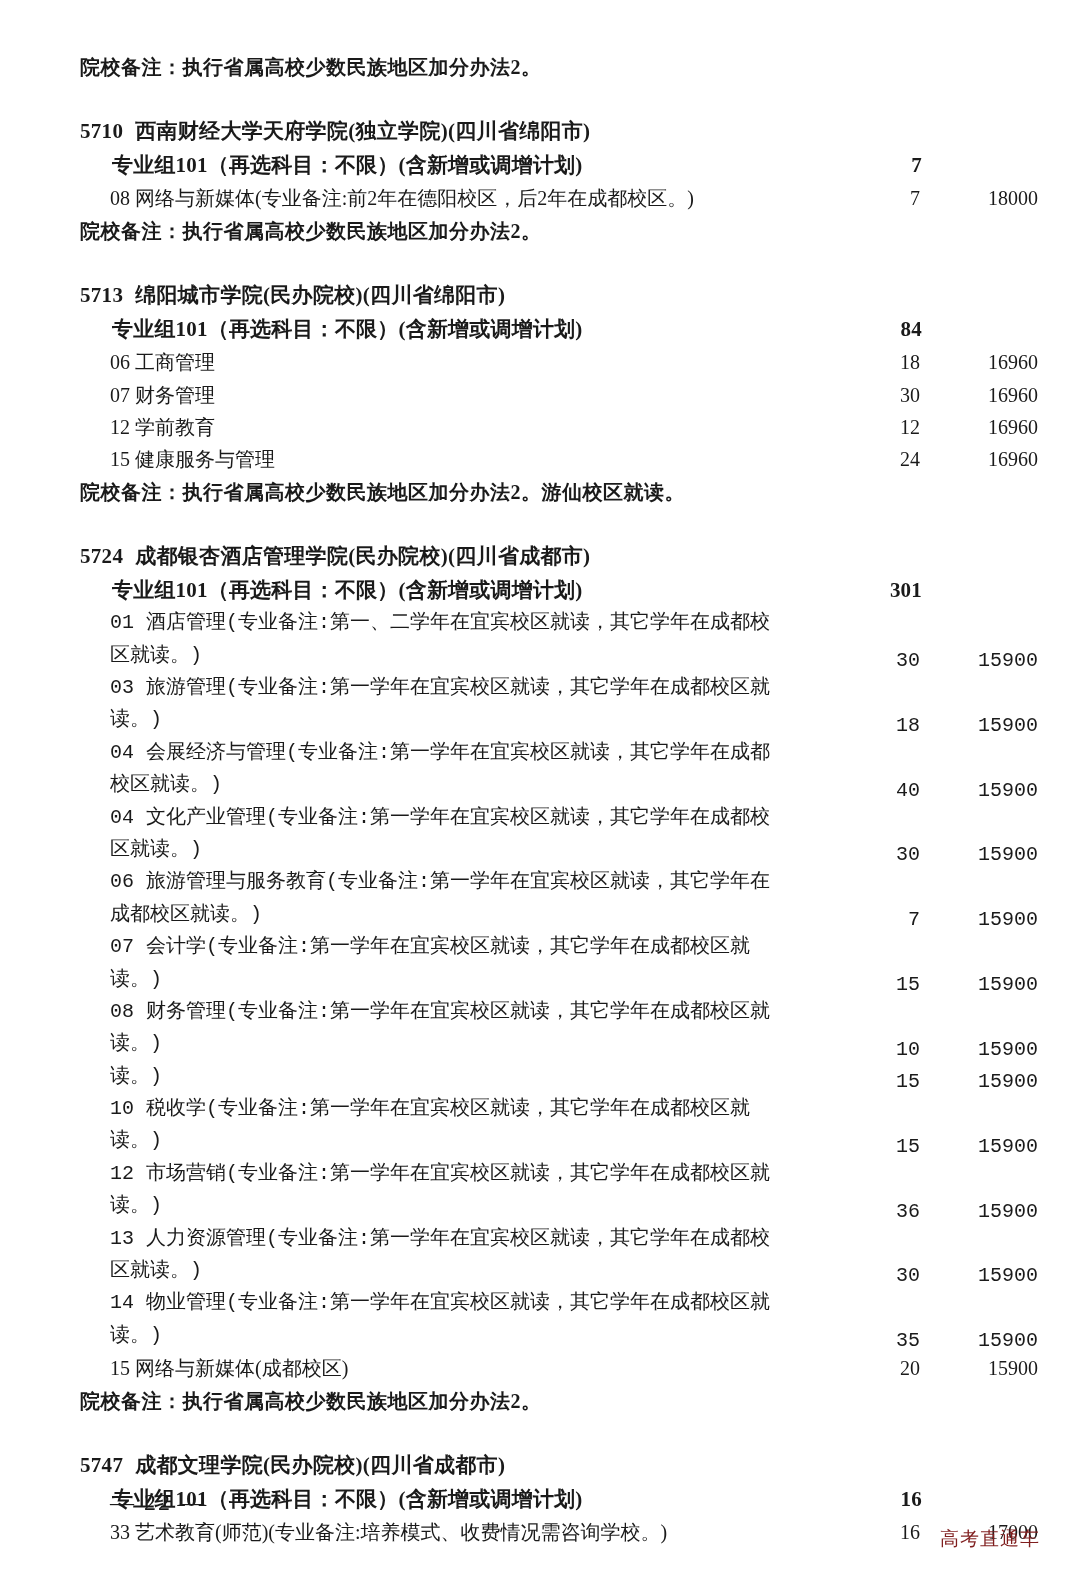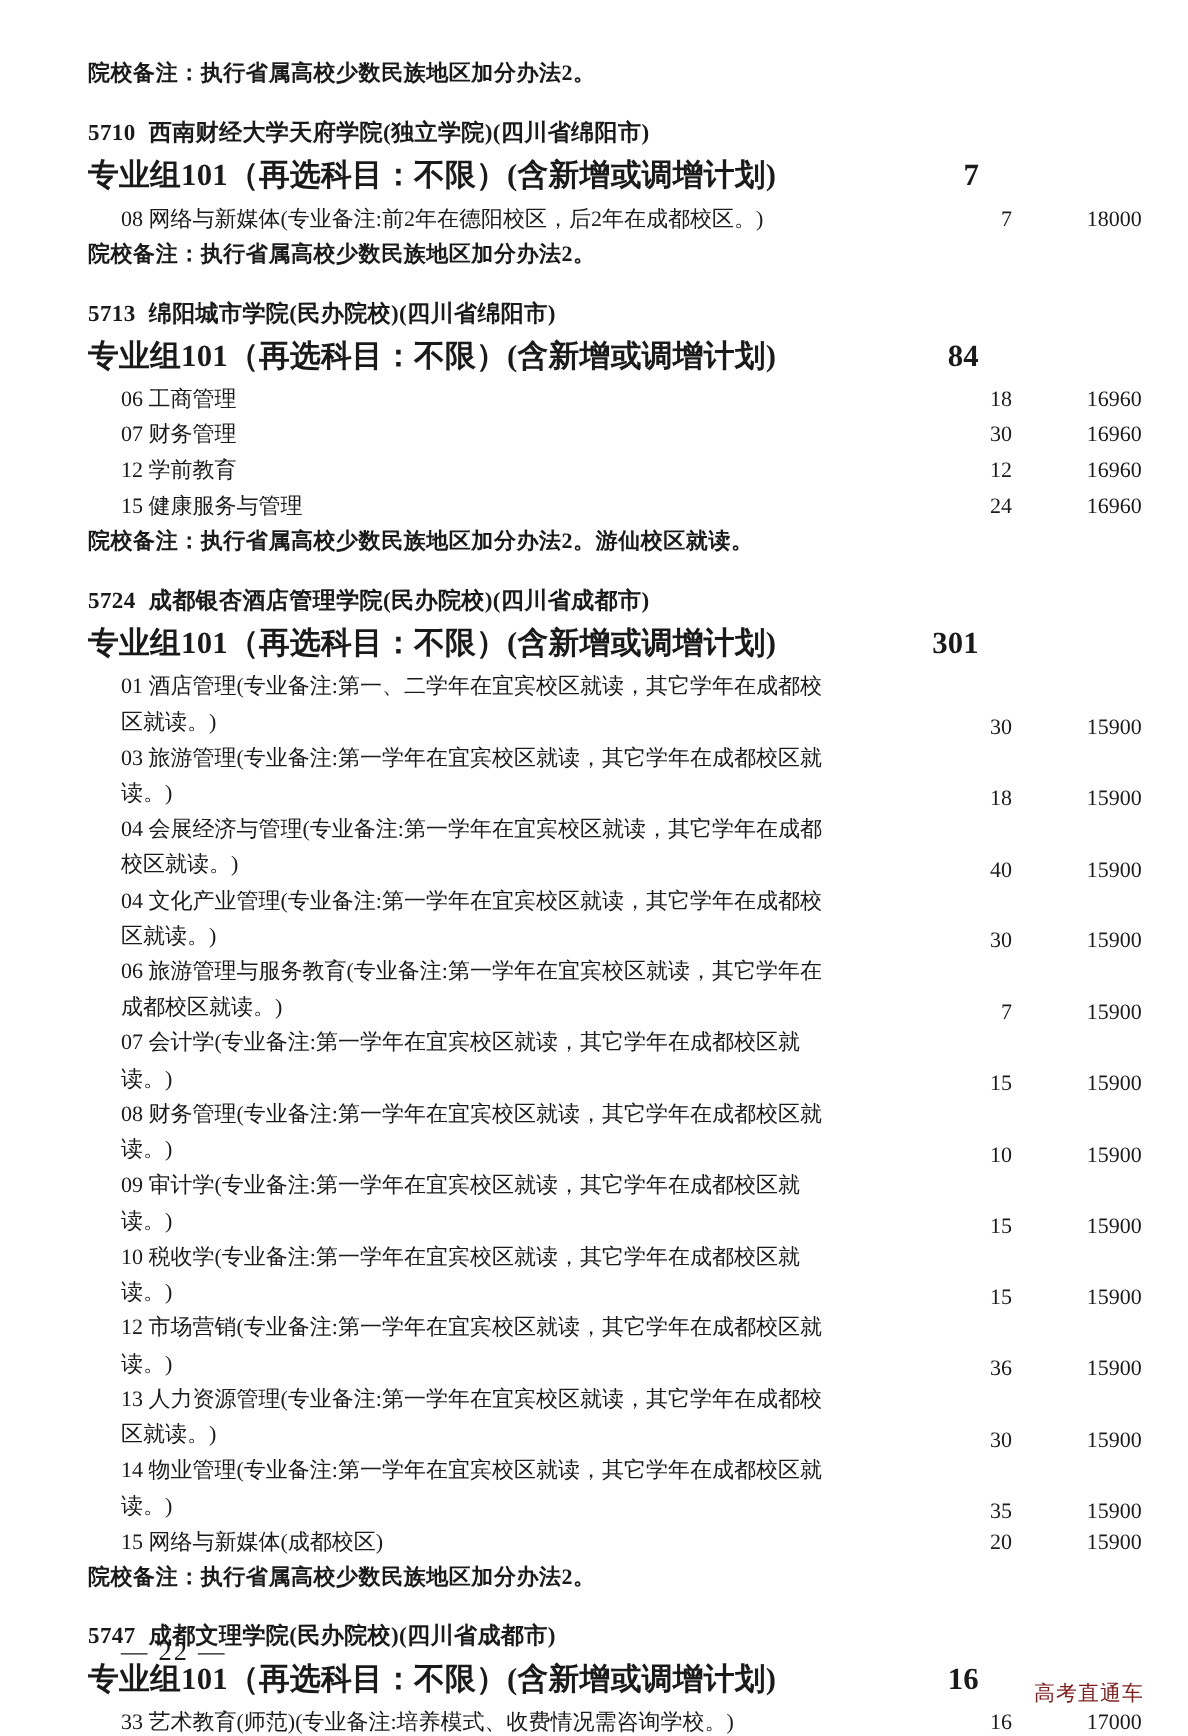--- a/index.html
+++ b/index.html
@@ -51,47 +51,49 @@
 
   .note {
     font-size: 20px;
     font-weight: bold;
     letter-spacing: 0.5px;
   }
 
   .school {
     font-size: 21px;
     font-weight: bold;
-    margin-top: 20px;
+    margin-top: 31px;
     letter-spacing: 0.3px;
   }
   .school .code {
     margin-right: 12px;
   }
 
   .group {
-    font-size: 28px;
+    font-size: 21px;
     font-weight: bold;
     letter-spacing: 0.2px;
+    margin-left: 32px;
   }
   .group .count,
   .group .fee {
     font-weight: bold;
   }
 
   .major {
     font-size: 20px;
   }
   .major .txt {
     padding-left: 30px;
     text-indent: 0;
   }
   .major-multi {
     display: flex;
     align-items: flex-end;
+    font-family: Liberation Mono, monospace;
   }
   .major-multi .txt {
     flex: 0 0 720px;
     max-width: 720px;
     padding-left: 30px;
     line-height: 1.62;
   }
   .major-multi .txt .hang {
     display: block;
     padding-left: 34px;
@@ -277,21 +279,20 @@
       <div class="txt">
         <span class="hang">08 财务管理(专业备注:第一学年在宜宾校区就读，其它学年在成都校区就</span>
         <span class="hang">读。)</span>
       </div>
       <div class="count">10</div>
       <div class="fee">15900</div>
     </div>
 
     <div class="major-multi major">
       <div class="txt">
-        <span class="hang">09 审计学(专业备注:第一学年在宜宾校区就读，其它学年在成都校区就</span>
         <span class="hang">读。)</span>
       </div>
       <div class="count">15</div>
       <div class="fee">15900</div>
     </div>
 
     <div class="major-multi major">
       <div class="txt">
         <span class="hang">10 税收学(专业备注:第一学年在宜宾校区就读，其它学年在成都校区就</span>
         <span class="hang">读。)</span>

